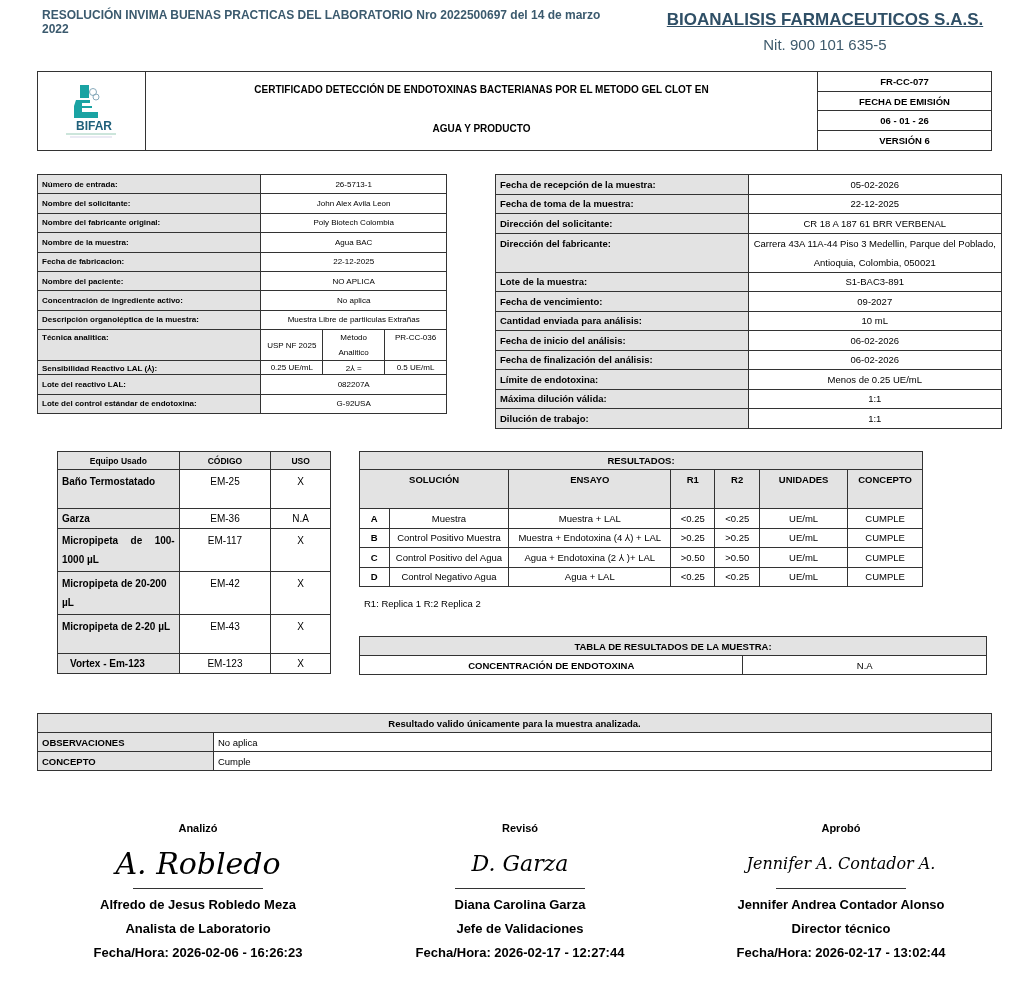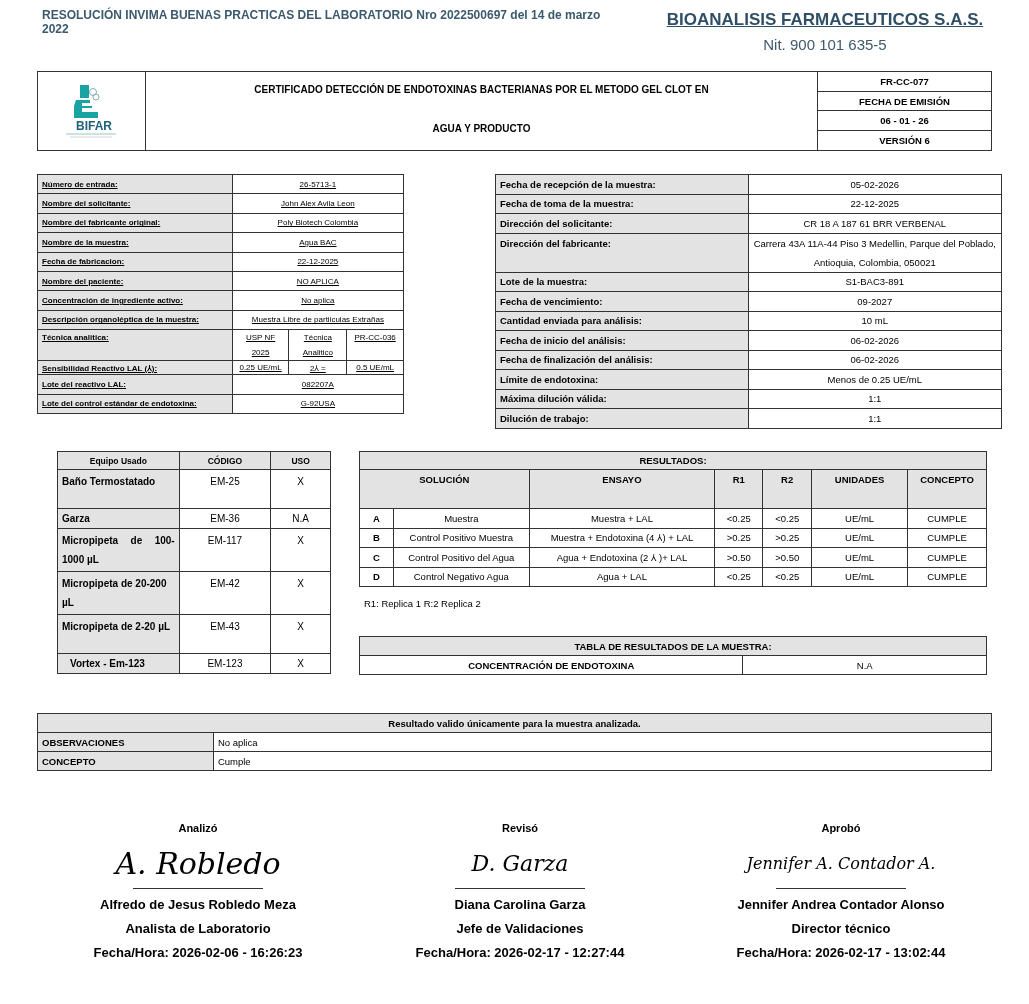--- a/index.html
+++ b/index.html
@@ -89,21 +89,21 @@
     <div class="l2">AGUA Y PRODUCTO</div>
   </div>
   <div class="codes">
     <div>FR-CC-077</div>
     <div>FECHA DE EMISIÓN</div>
     <div>06 - 01 - 26</div>
     <div>VERSIÓN 6</div>
   </div>
 </div>
 
-<table class="abs info" style="left:37px; top:174px; width:367px;text-decoration:underline;">
+<table class="abs info" style="left:37px; top:174px; width:410px;">
   <colgroup>
       <col style="width:224px">
       <col style="width:62px">
       <col style="width:62px">
       <col style="width:62px">
     </colgroup>
   <tbody>
       <tr>
         <td class="lab">Número de entrada:</td>
         <td class="val" colspan="3">26-5713-1</td>
@@ -132,21 +132,21 @@
         <td class="lab">Concentración de ingrediente activo:</td>
         <td class="val" colspan="3">No aplica</td>
       </tr>
   <tr>
         <td class="lab">Descripción organoléptica de la muestra:</td>
         <td class="val" colspan="3">Muestra Libre de partiiculas Extrañas</td>
       </tr>
   <tr>
     <td class="lab" style="vertical-align:top;height:28px;padding-top:3px;">Técnica analitica:</td>
     <td class="val" style="line-height:15px;">USP NF 2025</td>
-    <td class="val" style="line-height:15px;">Técnica Analitico</td>
+    <td class="val" style="line-height:15px;">Método Analitico</td>
     <td class="val" style="vertical-align:top;padding-top:3px;">PR-CC-036</td>
   </tr>
   <tr>
     <td class="lab" style="height:14px;">Sensibilidad Reactivo LAL (⅄):</td>
     <td class="val" style="height:14px;">0.25 UE/mL</td>
     <td class="val" style="height:14px;">2⅄ =</td>
     <td class="val" style="height:14px;">0.5 UE/mL</td>
   </tr>
   <tr>
         <td class="lab">Lote del reactivo LAL:</td>
@@ -254,21 +254,21 @@
         <td class="c">X</td>
       </tr>
   <tr style="height:20px;">
         <td class="lab" style="padding:0 12px;">Vortex - Em-123</td>
         <td class="c" style="padding:0;">EM-123</td>
         <td class="c" style="padding:0;">X</td>
       </tr>
 </tbody>
   </table>
 
-<table class="abs res" style="left:359px; top:451px; width:628px;">
+<table class="abs res" style="left:359px; top:451px; width:564px;">
   <colgroup>
       <col style="width:34px">
       <col style="width:136px">
       <col style="width:186px">
       <col style="width:48px">
       <col style="width:49px">
       <col style="width:96px">
       <col style="width:79px">
     </colgroup>
   <tbody>

